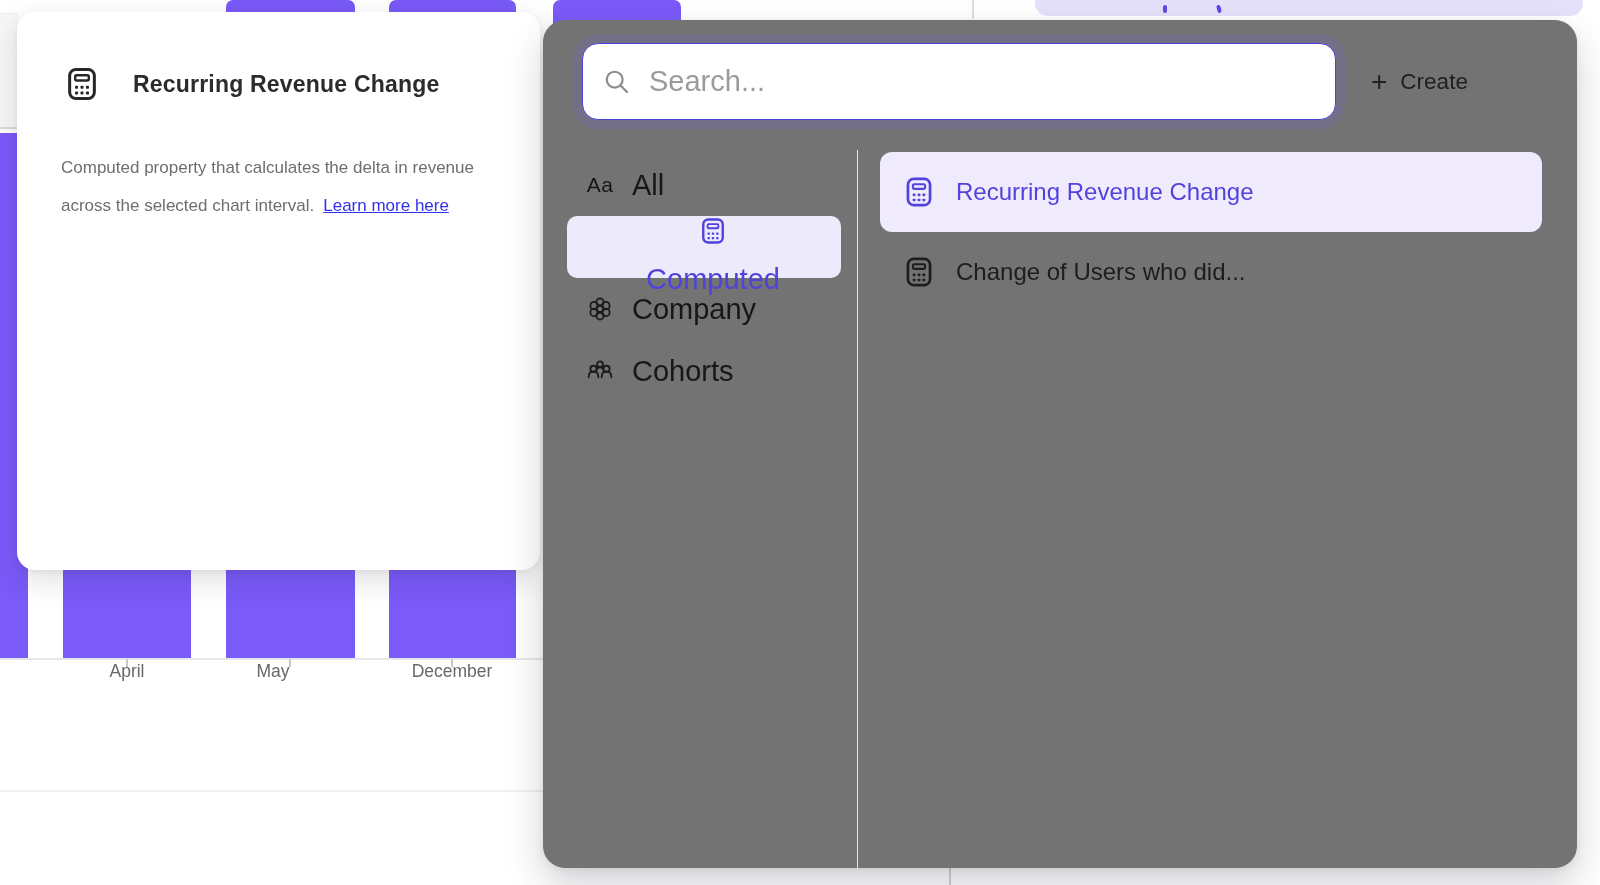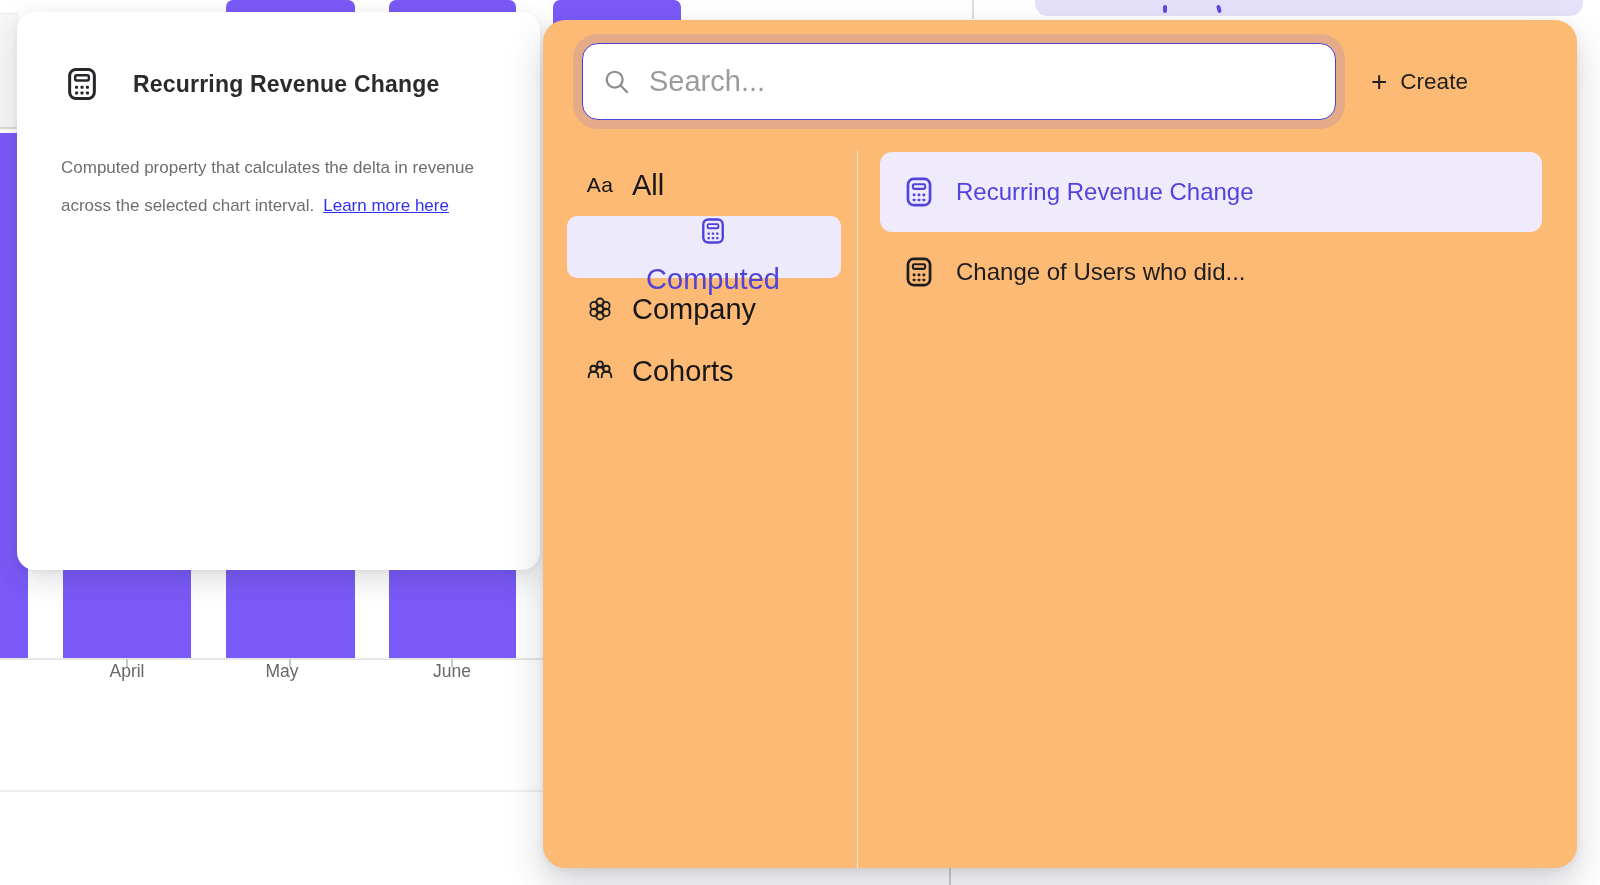--- a/index.html
+++ b/index.html
@@ -11,21 +11,21 @@
   .bar-0 { left:-100px; width:128px; top:133px; height:525px; border-radius:5px 5px 0 0; }
   .bar-1 { left:63px;  width:128px; top:350px; height:308px; border-radius:0; }
   .bar-2 { left:226px; width:129px; top:0;     height:658px; }
   .bar-3 { left:389px; width:127px; top:0;     height:658px; }
   .bar-4 { left:553px; width:128px; top:0;     height:658px; }
 
   .axis-line  { position:absolute; left:0; top:658px; width:556px; height:2px; background:#E7E7E7; z-index:1; }
   .tick       { position:absolute; top:659px; width:2px; height:8px; background:#C8C8C8; z-index:1; }
   .tick-1 { left:126px; } .tick-2 { left:289px; } .tick-3 { left:451px; }
   .axis-label { position:absolute; top:661px; width:90px; text-align:center; font-size:17.5px; color:#686868; z-index:1; }
-  .axis-label.l1 { left:82px; } .axis-label.l2 { left:237px; } .axis-label.l3 { left:407px; }
+  .axis-label.l1 { left:82px; } .axis-label.l2 { left:228px; } .axis-label.l3 { left:407px; }
   .grid-line2 { position:absolute; left:0; top:790px; width:556px; height:2px; background:#EFEFEF; z-index:1; }
 
   .left-strip { position:absolute; left:0; top:13px; width:18px; height:116px; background:#F7F7F7;
                 border-top:1px solid #ECECEC; border-bottom:2px solid #DBDBDB; z-index:1; }
 
   .top-pill { position:absolute; left:1035px; top:-10px; width:548px; height:26px; background:#E5E1FA;
               border-radius:13px; z-index:1; overflow:hidden; }
   .top-pill .frag { position:absolute; bottom:3px; width:3.5px; height:8px; background:#5A4AE8; border-radius:2px; }
   .top-pill .f1 { left:128px; }
   .top-pill .f2 { left:182px; transform:rotate(-14deg); }
@@ -36,21 +36,21 @@
   
   .tooltip { position:absolute; left:17px; top:12px; width:523px; height:558px; background:#fff;
              border-radius:18px; box-shadow:0 10px 30px rgba(30,30,50,.14), 0 2px 6px rgba(0,0,0,.05); z-index:2; }
   .tt-header { display:flex; align-items:center; gap:32px; padding:53px 0 0 46px; }
   .tt-icon { width:38px; height:38px; color:#26262B; flex:0 0 auto; }
   .tt-title { font-size:23px; font-weight:700; color:#2B2B2E; letter-spacing:.2px; }
   .tt-body { margin:46px 40px 0 44px; font-size:17px; line-height:38px; color:#6E6E6E; }
   .tt-link { color:#3230EE; text-decoration:underline; margin-left:9px; cursor:pointer; }
 
   
-  .modal { position:absolute; left:543px; top:20px; width:1034px; height:848px; background:#fdba74;
+  .modal { position:absolute; left:543px; top:20px; width:1034px; height:848px; background:#737373;
            border-radius:22px; box-shadow:0 18px 38px rgba(40,40,60,.20), 0 2px 8px rgba(0,0,0,.07); z-index:3;padding-left:10px; }
   .search-box { position:absolute; left:39px; top:23px; width:754px; height:77px;
                 border:1.5px solid #4B42D8; border-radius:16px; background:#fff;
                 box-shadow:0 0 0 9px rgba(114,96,238,.17); display:flex; align-items:center; padding:0 20px; }
   .search-box svg { width:28px; height:28px; color:#8D8D8D; flex:0 0 auto; }
   .search-box input { border:none; outline:none; flex:1; margin-left:18px; font-size:29px;
                       font-family:"Liberation Sans", sans-serif; color:#333; background:transparent; }
   .search-box input::placeholder { color:#9B9B9B; }
   .create-btn { position:absolute; left:828px; top:40px; height:44px; display:flex; align-items:center; gap:13px;
                 background:none; border:none; cursor:pointer; font-family:"Liberation Sans", sans-serif; }
@@ -125,21 +125,21 @@
   <div class="bar bar-2"></div>
   <div class="bar bar-3"></div>
   <div class="bar bar-4"></div>
 
   <div class="axis-line"></div>
   <div class="tick tick-1"></div>
   <div class="tick tick-2"></div>
   <div class="tick tick-3"></div>
   <div class="axis-label l1">April</div>
   <div class="axis-label l2">May</div>
-  <div class="axis-label l3">June</div>
+  <div class="axis-label l3">December</div>
   <div class="grid-line2"></div>
 
   <div class="left-strip"></div>
 
   <div class="top-pill">
     <span class="frag f1"></span>
     <span class="frag f2"></span>
   </div>
   <div class="top-vline"></div>
   <div class="bottom-vline"></div>

